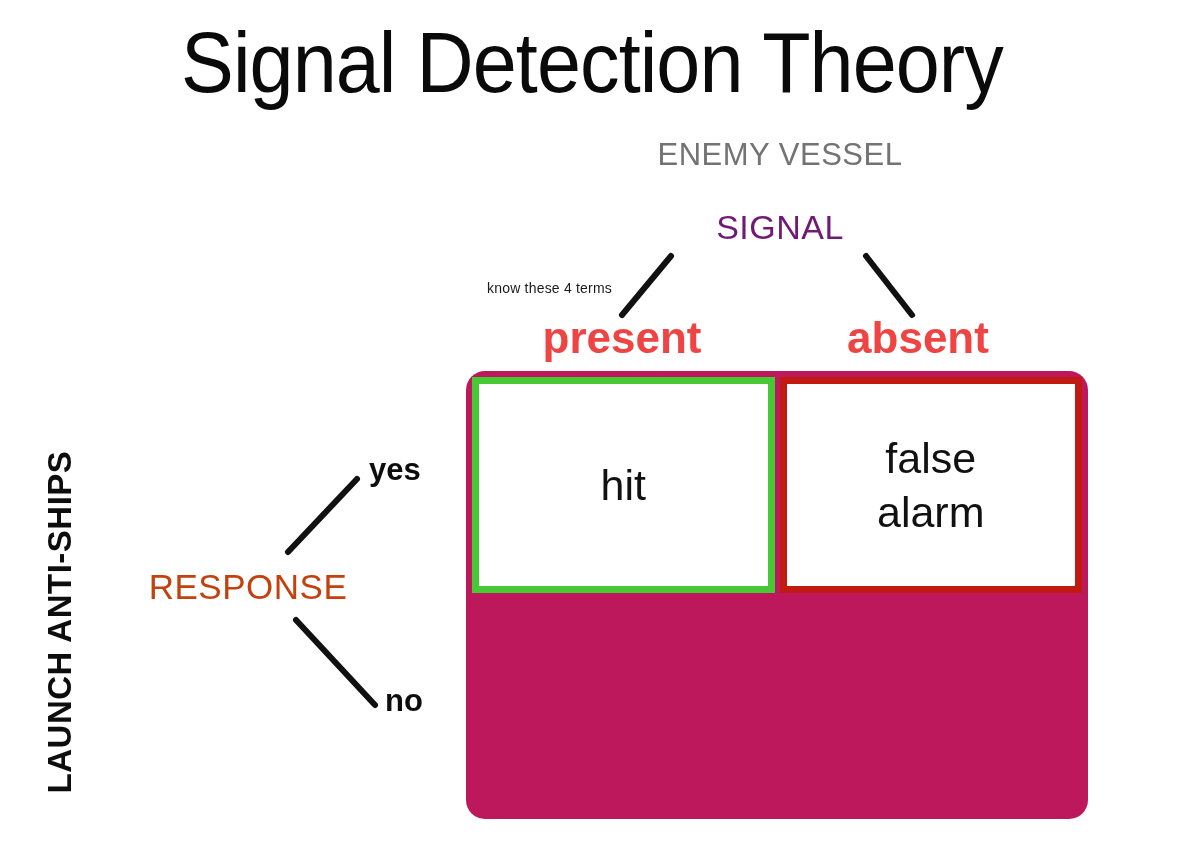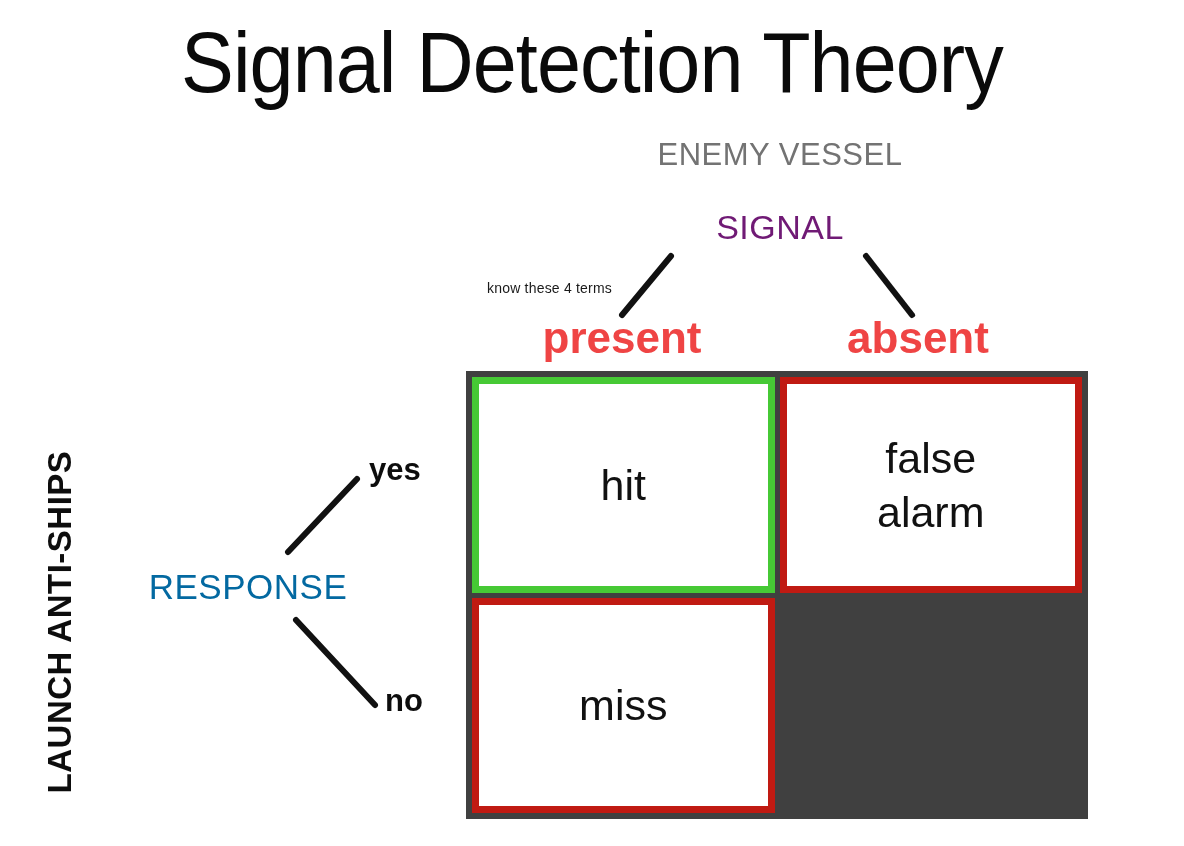--- a/index.html
+++ b/index.html
@@ -113,48 +113,49 @@
   #response-label {
     position: absolute;
     left: 108px;
     top: 566px;
     width: 280px;
     text-align: center;
     font-size: 35px;
     line-height: 42px;
     font-weight: 400;
     letter-spacing: 0.5px;
-    color: #0369a1;
+    color: #c2410c;
     white-space: nowrap;
   }
   .row-head {
     position: absolute;
     font-size: 31px;
     line-height: 36px;
     font-weight: 700;
     color: #0d0d0d;
     white-space: nowrap;
   }
   #row-head-yes { left: 369px; top: 452px; }
   #row-head-no  { left: 385px; top: 683px; }
 
   
   #matrix {
     position: absolute;
     left: 466px;
     top: 371px;
     width: 622px;
     height: 448px;
-    background: #404040;
+    background: #be185d;
     display: grid;
     grid-template-columns: 1fr 1fr;
     grid-template-rows: 1fr 1fr;
     gap: 5px;
     padding: 6px;
     box-sizing: border-box;
+    border-radius: 19px;
   }
   .cell {
     background: #ffffff;
     display: flex;
     align-items: center;
     justify-content: center;
     text-align: center;
     box-sizing: border-box;
     overflow: hidden;
   }
@@ -209,18 +210,15 @@
     <span class="cell-label">hit</span>
   </div>
 
   <div class="cell red">
     <span class="cell-label two-line">
       <span>false</span><br>
       <span>alarm</span>
     </span>
   </div>
 
-  <div class="cell red">
-    <span class="cell-label">miss</span>
-  </div>
 
 
 </div>
 
 </body></html>

